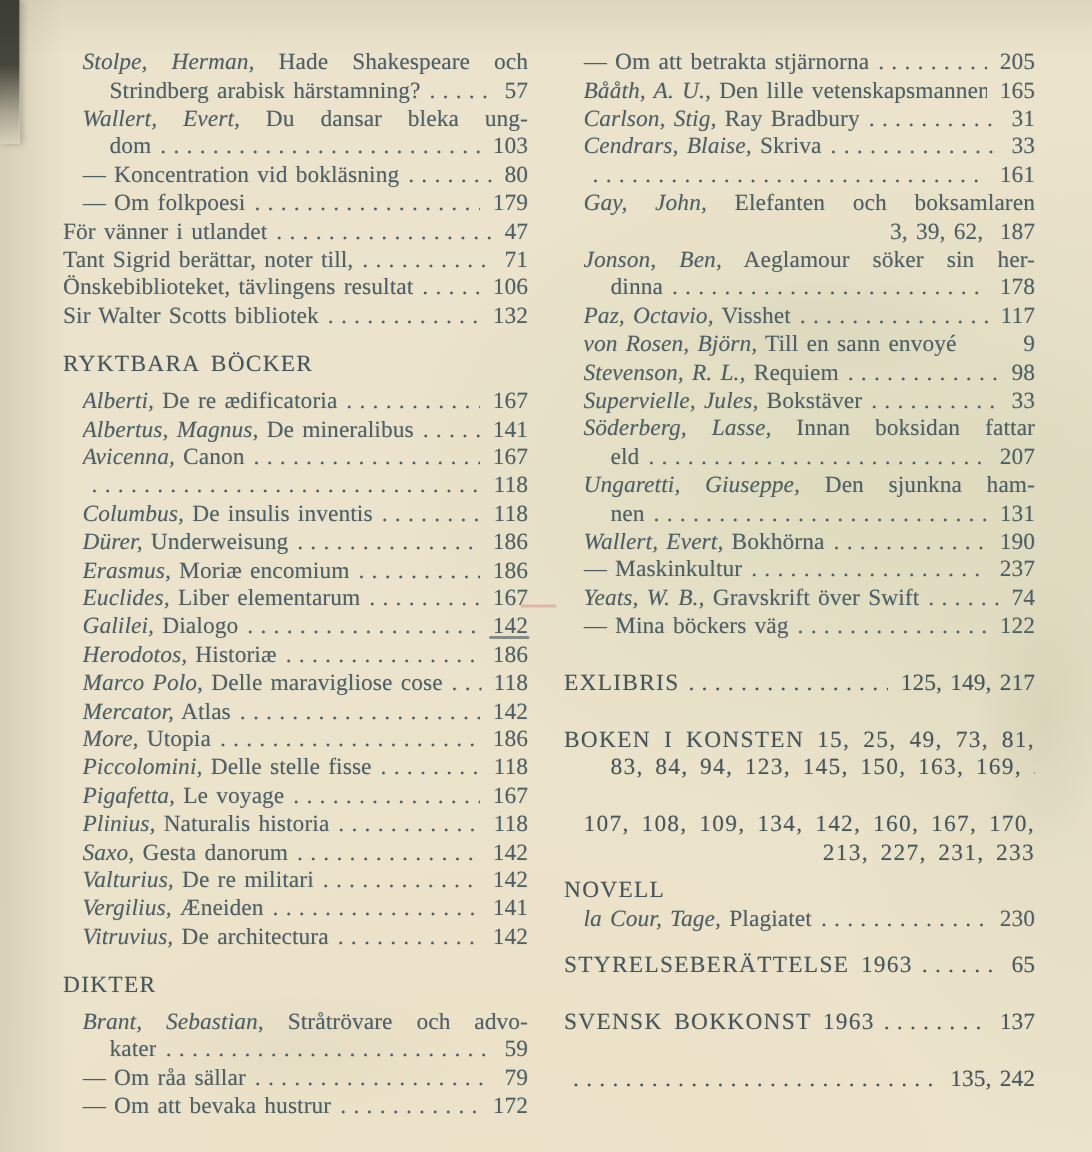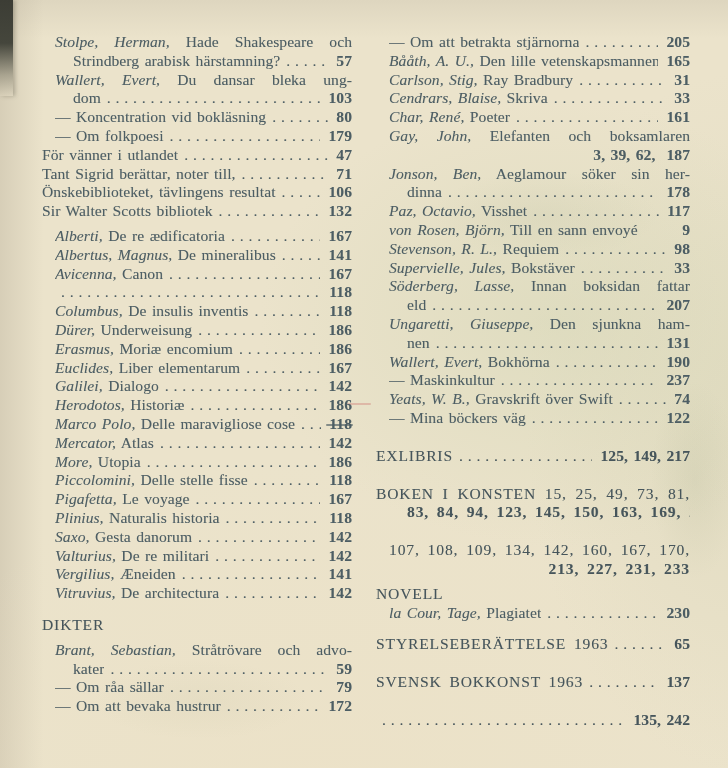--- a/index.html
+++ b/index.html
@@ -46,27 +46,27 @@
   .gap-md{margin-top:13px;}
   .gap-lg{margin-top:19px;}
 
   .line{display:flex;align-items:baseline;overflow:hidden;max-height:18.8px;}
   .ind-1{padding-left:13px;}
   .ind-2{padding-left:31px;}
   .txt{flex:0 1 auto;white-space:nowrap;min-width:0;overflow:hidden;
        text-shadow:0.3px 0.3px 0.6px rgba(77,94,100,0.30);}
   .txt i{font-style:italic;}
   .fill .txt{flex:1 1 auto;white-space:normal;text-align:justify;text-align-last:justify;}
-  .right-align .txt{flex:1 1 auto;text-align:right;font-weight:bold;}
+  .right-align .txt{flex:1 1 auto;text-align:right;}
   .dots{flex:1 1 0;min-width:8px;overflow:hidden;white-space:nowrap;
         letter-spacing:0.5px;word-spacing:0;margin:0 4px 0 6px;
         text-shadow:0.3px 0.3px 0.6px rgba(77,94,100,0.25);}
   .spacer{flex:1 1 0;min-width:4px;}
   .pg{flex:0 0 auto;margin-left:4px;text-align:right;
-      text-shadow:0.3px 0.3px 0.6px rgba(77,94,100,0.30);font-weight:bold;}
+      text-shadow:0.3px 0.3px 0.6px rgba(77,94,100,0.30);}
   .right-align .pg{margin-left:11px;}
   .caps{color:var(--ink-caps);}
   .caps .txt{letter-spacing:0.9px;word-spacing:3px;}
 </style>
 </head>
 <body>
 
 <div class="page">
   <div class="gutter-shadow"></div>
   <div class="ghost ghost-1"></div>
@@ -118,20 +118,25 @@
             <span class="txt"><span>Önskebiblioteket, tävlingens resultat</span></span>
             <span class="dots">. . . . . . . . . . . . . . . . . . . . . . . . . . . . . . . . . . . . . . . . . . . . . . . . . . . . . . . . . . . . </span>
             <span class="pg">106</span>
           </div>
           <div class="line ind-0">
             <span class="txt"><span>Sir Walter Scotts bibliotek</span></span>
             <span class="dots">. . . . . . . . . . . . . . . . . . . . . . . . . . . . . . . . . . . . . . . . . . . . . . . . . . . . . . . . . . . . </span>
             <span class="pg">132</span>
           </div>
         </div>
+        <div class="section gap-md">
+          <div class="line ind-0 caps">
+            <span class="txt"><span>RYKTBARA BÖCKER</span></span>
+          </div>
+        </div>
         <div class="section gap-sm">
           <div class="line ind-1">
             <span class="txt"><i>Alberti,</i><span> De re ædificatoria</span></span>
             <span class="dots">. . . . . . . . . . . . . . . . . . . . . . . . . . . . . . . . . . . . . . . . . . . . . . . . . . . . . . . . . . . . </span>
             <span class="pg">167</span>
           </div>
           <div class="line ind-1">
             <span class="txt"><i>Albertus, Magnus,</i><span> De mineralibus</span></span>
             <span class="dots">. . . . . . . . . . . . . . . . . . . . . . . . . . . . . . . . . . . . . . . . . . . . . . . . . . . . . . . . . . . . </span>
             <span class="pg">141</span>
@@ -268,21 +273,20 @@
             <span class="txt"><i>Carlson, Stig,</i><span> Ray Bradbury</span></span>
             <span class="dots">. . . . . . . . . . . . . . . . . . . . . . . . . . . . . . . . . . . . . . . . . . . . . . . . . . . . . . . . . . . . </span>
             <span class="pg">31</span>
           </div>
           <div class="line ind-1">
             <span class="txt"><i>Cendrars, Blaise,</i><span> Skriva</span></span>
             <span class="dots">. . . . . . . . . . . . . . . . . . . . . . . . . . . . . . . . . . . . . . . . . . . . . . . . . . . . . . . . . . . . </span>
             <span class="pg">33</span>
           </div>
           <div class="line ind-1">
-            <span class="txt"><i>Char, René,</i><span> Poeter</span></span>
             <span class="dots">. . . . . . . . . . . . . . . . . . . . . . . . . . . . . . . . . . . . . . . . . . . . . . . . . . . . . . . . . . . . </span>
             <span class="pg">161</span>
           </div>
           <div class="line ind-1 fill">
             <span class="txt"><i>Gay, John,</i><span> Elefanten och boksamlaren</span></span>
           </div>
           <div class="line ind-2 right-align">
             <span class="txt"><span>3, 39, 62,</span></span>
             <span class="pg">187</span>
           </div>

